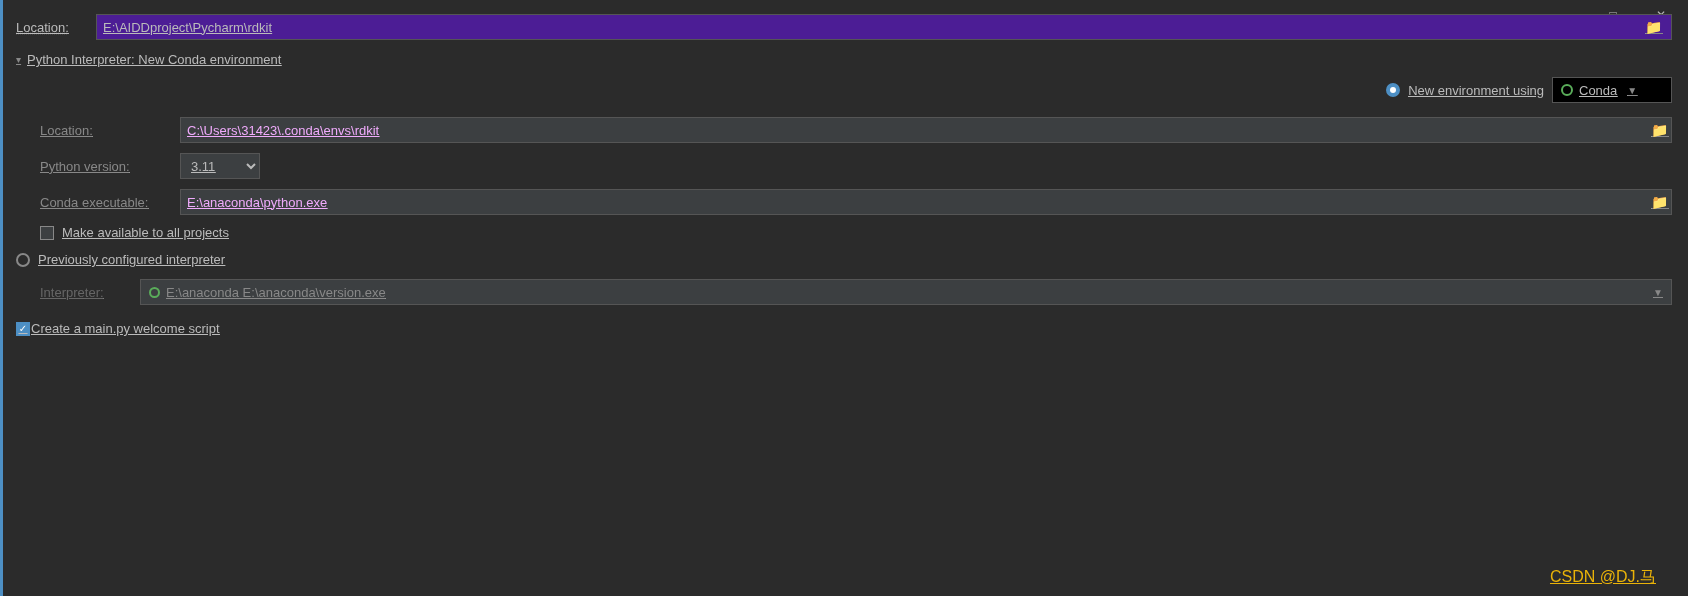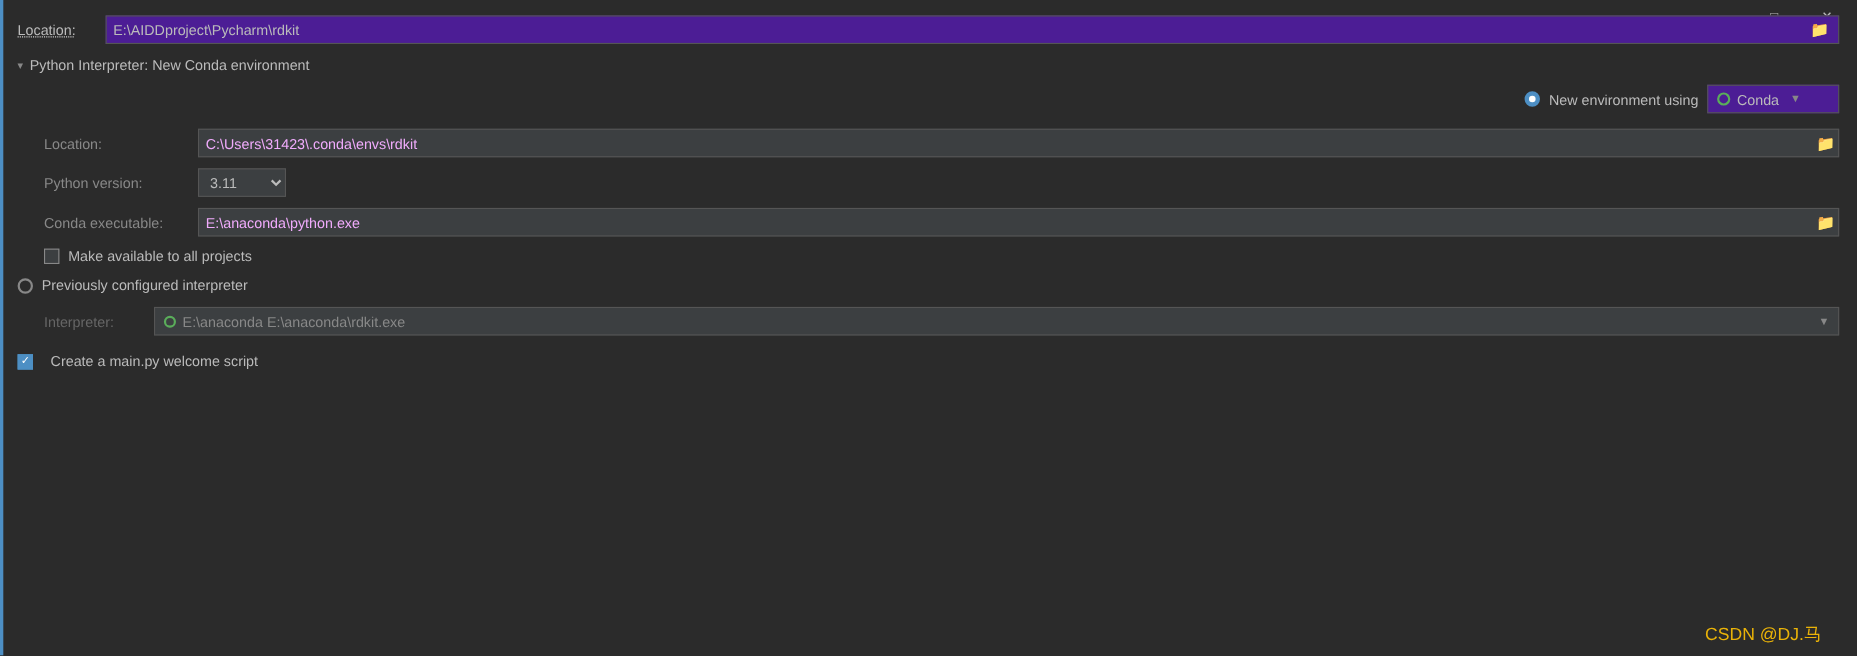--- a/index.html
+++ b/index.html
@@ -1,15 +1,15 @@
 <!DOCTYPE html>
 <html><head>
   <meta charset="utf-8">
   <style>
-    * { box-sizing: border-box; margin: 0; padding: 0; }
+    * { box-sizing: border-box; margin: 0; padding: 0; text-decoration: underline; }
     body {
       width: 1688px;
       height: 596px;
       background-color: #2b2b2b;
       color: #bbbbbb;
       font-family: 'Segoe UI', Arial, sans-serif;
       font-size: 13px;
       overflow: hidden;
       position: relative;
     }
@@ -134,21 +134,21 @@
     }
     .radio-label {
       color: #bbbbbb;
       font-size: 13px;
     }
 
     
     .conda-dropdown {
       display: flex;
       align-items: center;
-      background: #4c1d95;
+      background: #000000;
       border: 1px solid #555;
       height: 26px;
       padding: 0 8px;
       cursor: pointer;
       gap: 6px;
       min-width: 120px;
     }
     .conda-circle {
       width: 12px;
       height: 12px;
@@ -293,21 +293,21 @@
     
     .bottom-checkbox-section {
       display: flex;
       flex-direction: column;
       gap: 4px;
       margin-top: 4px;
     }
     .bottom-checkbox-row {
       display: flex;
       align-items: center;
-      gap: 16px;
+      gap: 1px;
     }
     .checkbox-checked {
       width: 14px;
       height: 14px;
       background: #4d8fc4;
       border: 1px solid #4d8fc4;
       flex-shrink: 0;
       display: flex;
       align-items: center;
       justify-content: center;
@@ -421,21 +421,21 @@
 
   <div class="prev-row">
     <div class="radio-btn unselected"></div>
     <span class="prev-label">Previously configured interpreter</span>
   </div>
 
   <div class="interp-row">
     <span class="interp-label">Interpreter:</span>
     <div class="interp-select-wrap">
       <div class="interp-circle"></div>
-      <span class="interp-text">E:\anaconda E:\anaconda\rdkit.exe</span>
+      <span class="interp-text">E:\anaconda E:\anaconda\version.exe</span>
       <span class="interp-arrow">▼</span>
     </div>
   </div>
 
   <div class="bottom-checkbox-section">
     <div class="bottom-checkbox-row">
       <div class="checkbox-checked"></div>
       <span class="bottom-checkbox-label">Create a main.py welcome script</span>
     </div>
   </div>

